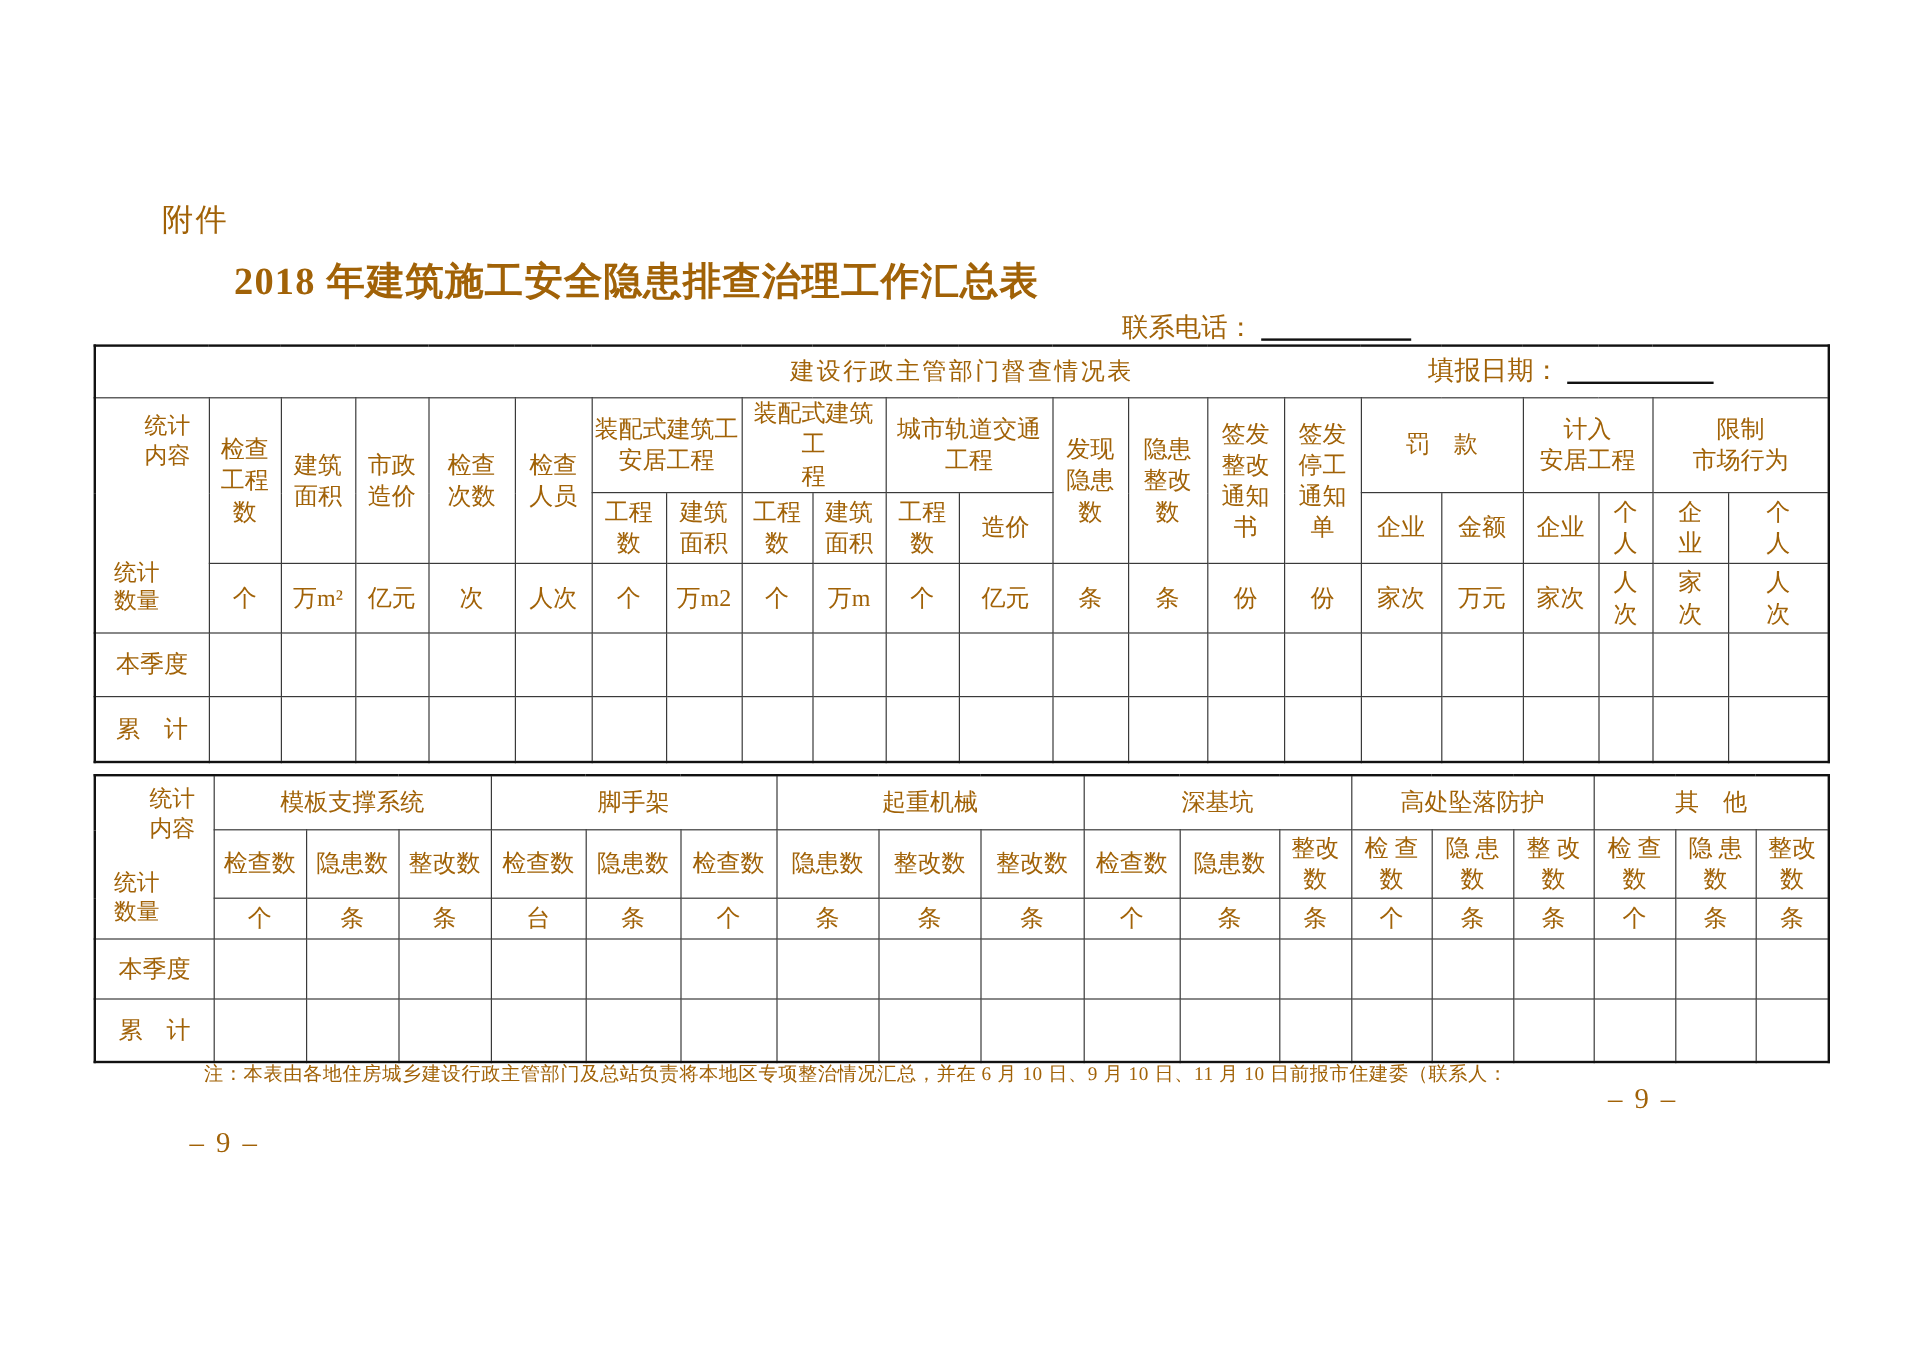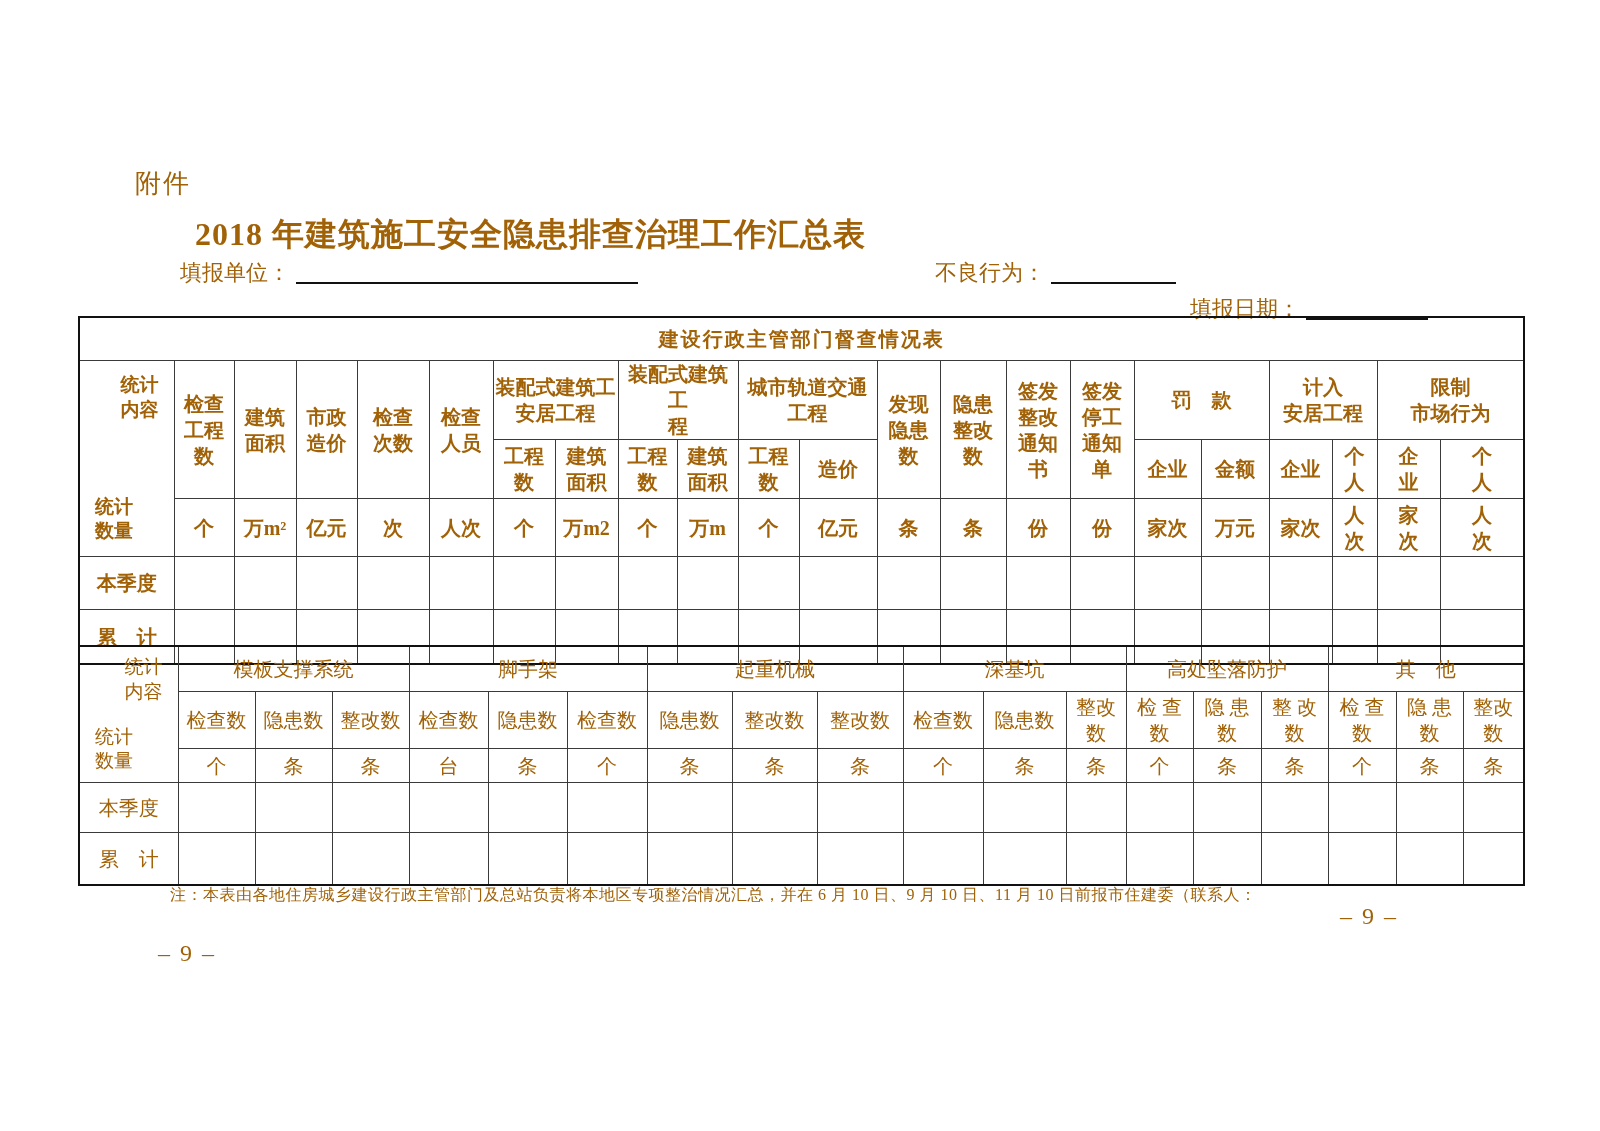--- a/index.html
+++ b/index.html
@@ -38,31 +38,28 @@
   .pagenum{font-size:24px;letter-spacing:2px;}
 </style>
 </head>
 <body>
 
 <div class="page">
 
   <div class="abs attachment">附件</div>
   <div class="abs doc-title">2018 年建筑施工安全隐患排查治理工作汇总表</div>
 
-  <div class="abs fill-field" style="left:180px;top:258px;">
-    <span class="lbl">填报单位：</span><span class="blankline w-unit"></span>
-  </div>
   <div class="abs fill-field" style="left:935px;top:258px;">
-    <span class="lbl">不良行为：</span><span class="blankline w-phone"></span>
+    <span class="lbl">联系电话：</span><span class="blankline w-phone"></span>
   </div>
   <div class="abs fill-field" style="left:1190px;top:258px;margin-top:36px;">
     <span class="lbl">填报日期：</span><span class="blankline w-date"></span>
   </div>
 
-  <table class="t abs" style="left:78px;top:316px;font-weight:bold;">
+  <table class="t abs" style="left:78px;top:287px;">
     <colgroup>
       <col style="width:95px">
         <col style="width:60px">
         <col style="width:62px">
         <col style="width:61px">
       <col style="width:72px">
         <col style="width:64px">
         <col style="width:62px">
         <col style="width:63px">
       <col style="width:59px">

